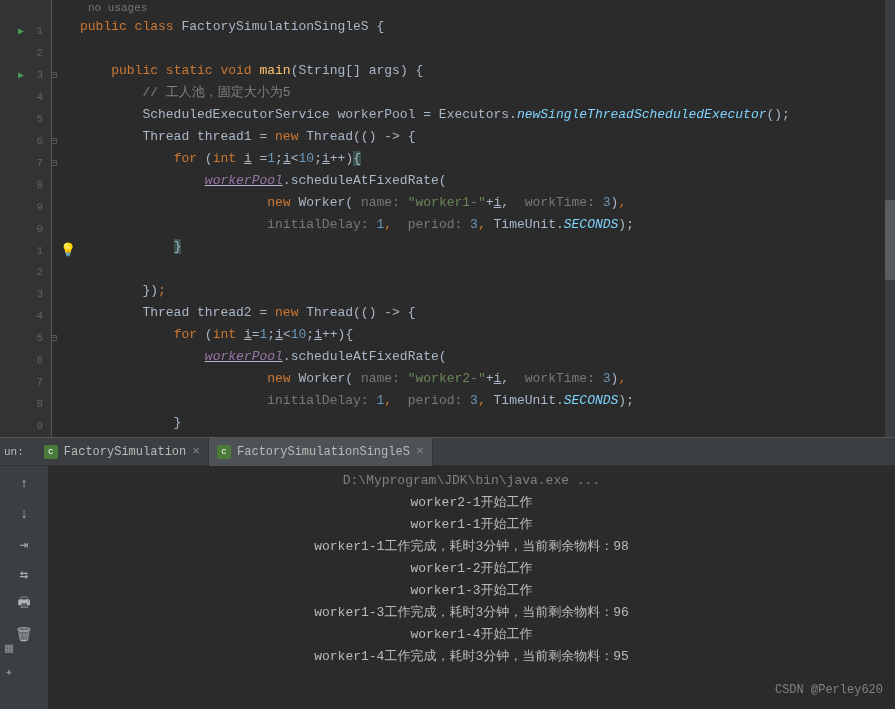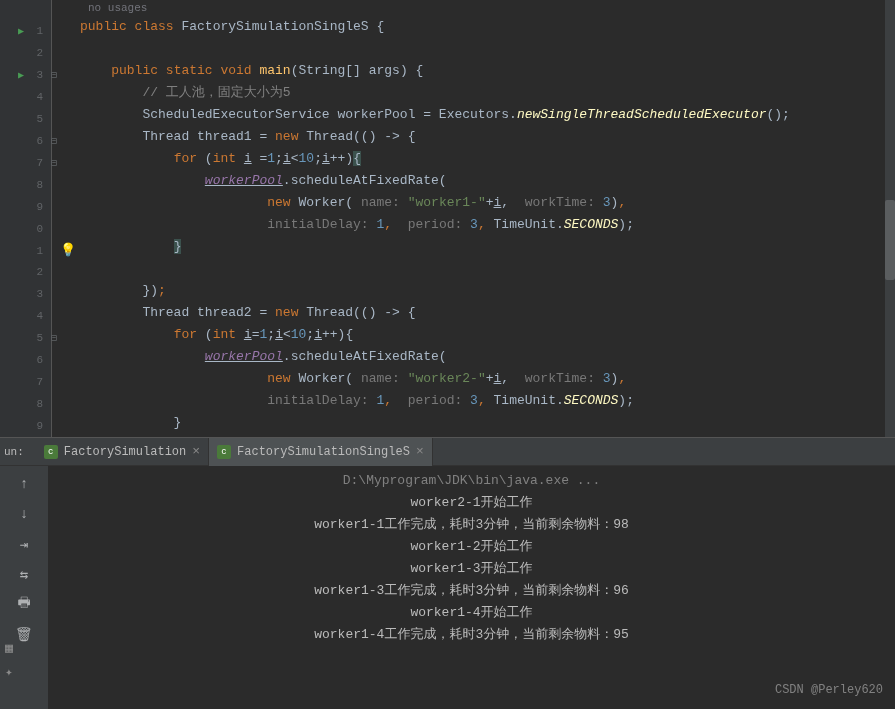--- a/index.html
+++ b/index.html
@@ -11,21 +11,21 @@
 .fold-icon { position:absolute; right:-6px; color:#606366; font-size:10px; z-index:2; }
 .bulb-icon { position:absolute; left:60px; top:242px; color:#d9a842; font-size:13px; z-index:3; }
 .code-area { flex:1; padding:2px 0 0 28px; position:relative; overflow:hidden; }
 .code-line { height:22px; line-height:22px; white-space:pre; }
 .k-orange { color:#cc7832; }
 .k-yellow { color:#ffc66d; }
 .k-gray { color:#808080; }
 .k-green { color:#6a8759; }
 .k-num { color:#6897bb; }
 .k-italic { color:#9876aa; font-style:italic; }
-.k-static { color:#fef9c3; font-style:italic; }
+.k-static { color:#7dd3fc; font-style:italic; }
 .k-hint { color:#787878; font-style:normal; }
 .k-underline { text-decoration:underline; text-decoration-color:#a9b7c6; }
 .hl-brace { background:#3b514d; }
 .no-usages { position:absolute; top:2px; left:36px; color:#72737a; font-size:11px; }
 .run-panel { height:333px; display:flex; flex-direction:column; background:#2b2b2b; border-top:1px solid #555;text-align:center; }
 .tabs-bar { height:28px; background:#3c3f41; display:flex; align-items:center; padding-left:0; border-bottom:1px solid #323232; }
 .run-label { color:#bbbbbb; font-size:11px; padding:0 12px 0 4px; }
 .tab { height:28px; display:flex; align-items:center; padding:0 8px; color:#bbbbbb; font-size:12px; gap:6px; border-right:1px solid #323232; }
 .tab.active { background:#4e5254; }
 .tab-icon { width:14px; height:14px; background:#4a7a3a; border-radius:2px; display:inline-flex; align-items:center; justify-content:center; font-size:9px; color:#fff; }
@@ -162,20 +162,21 @@
         <div class="tool-btn">↑</div>
         <div class="tool-btn">↓</div>
         <div class="tool-btn">⇥</div>
         <div class="tool-btn">⇆</div>
         <div class="tool-btn">🖶</div>
         <div class="tool-btn">🗑</div>
       </div>
     <div class="console" id="console">
         <div class="console-line console-cmd">D:\Myprogram\JDK\bin\java.exe ...</div>
         <div class="console-line ">worker2-1开始工作</div>
+        <div class="console-line ">worker1-1开始工作</div>
         <div class="console-line ">worker1-1工作完成，耗时3分钟，当前剩余物料：98</div>
         <div class="console-line ">worker1-2开始工作</div>
         <div class="console-line ">worker1-3开始工作</div>
         <div class="console-line ">worker1-3工作完成，耗时3分钟，当前剩余物料：96</div>
         <div class="console-line ">worker1-4开始工作</div>
         <div class="console-line ">worker1-4工作完成，耗时3分钟，当前剩余物料：95</div>
       </div>
   </div>
 </div>
 

